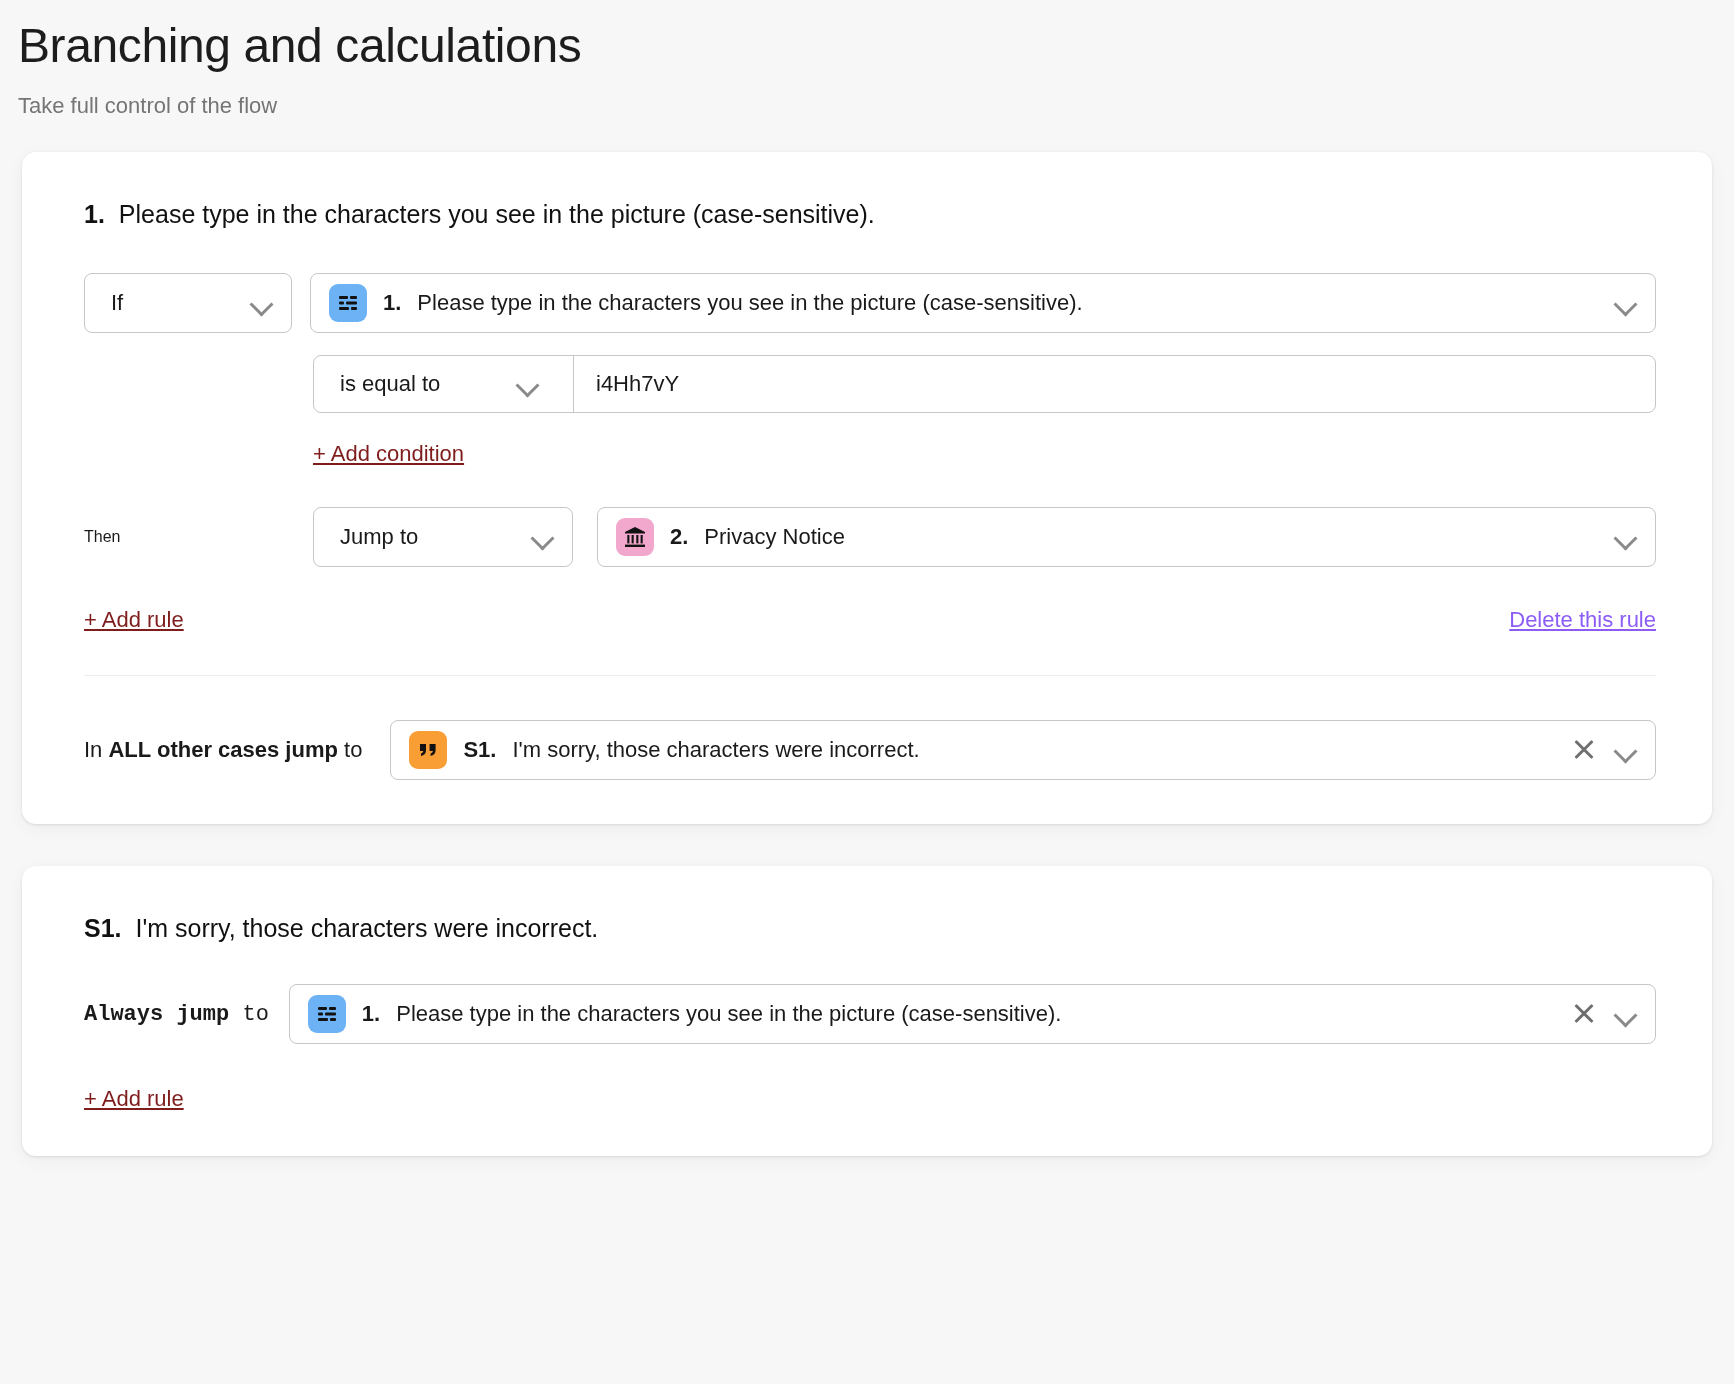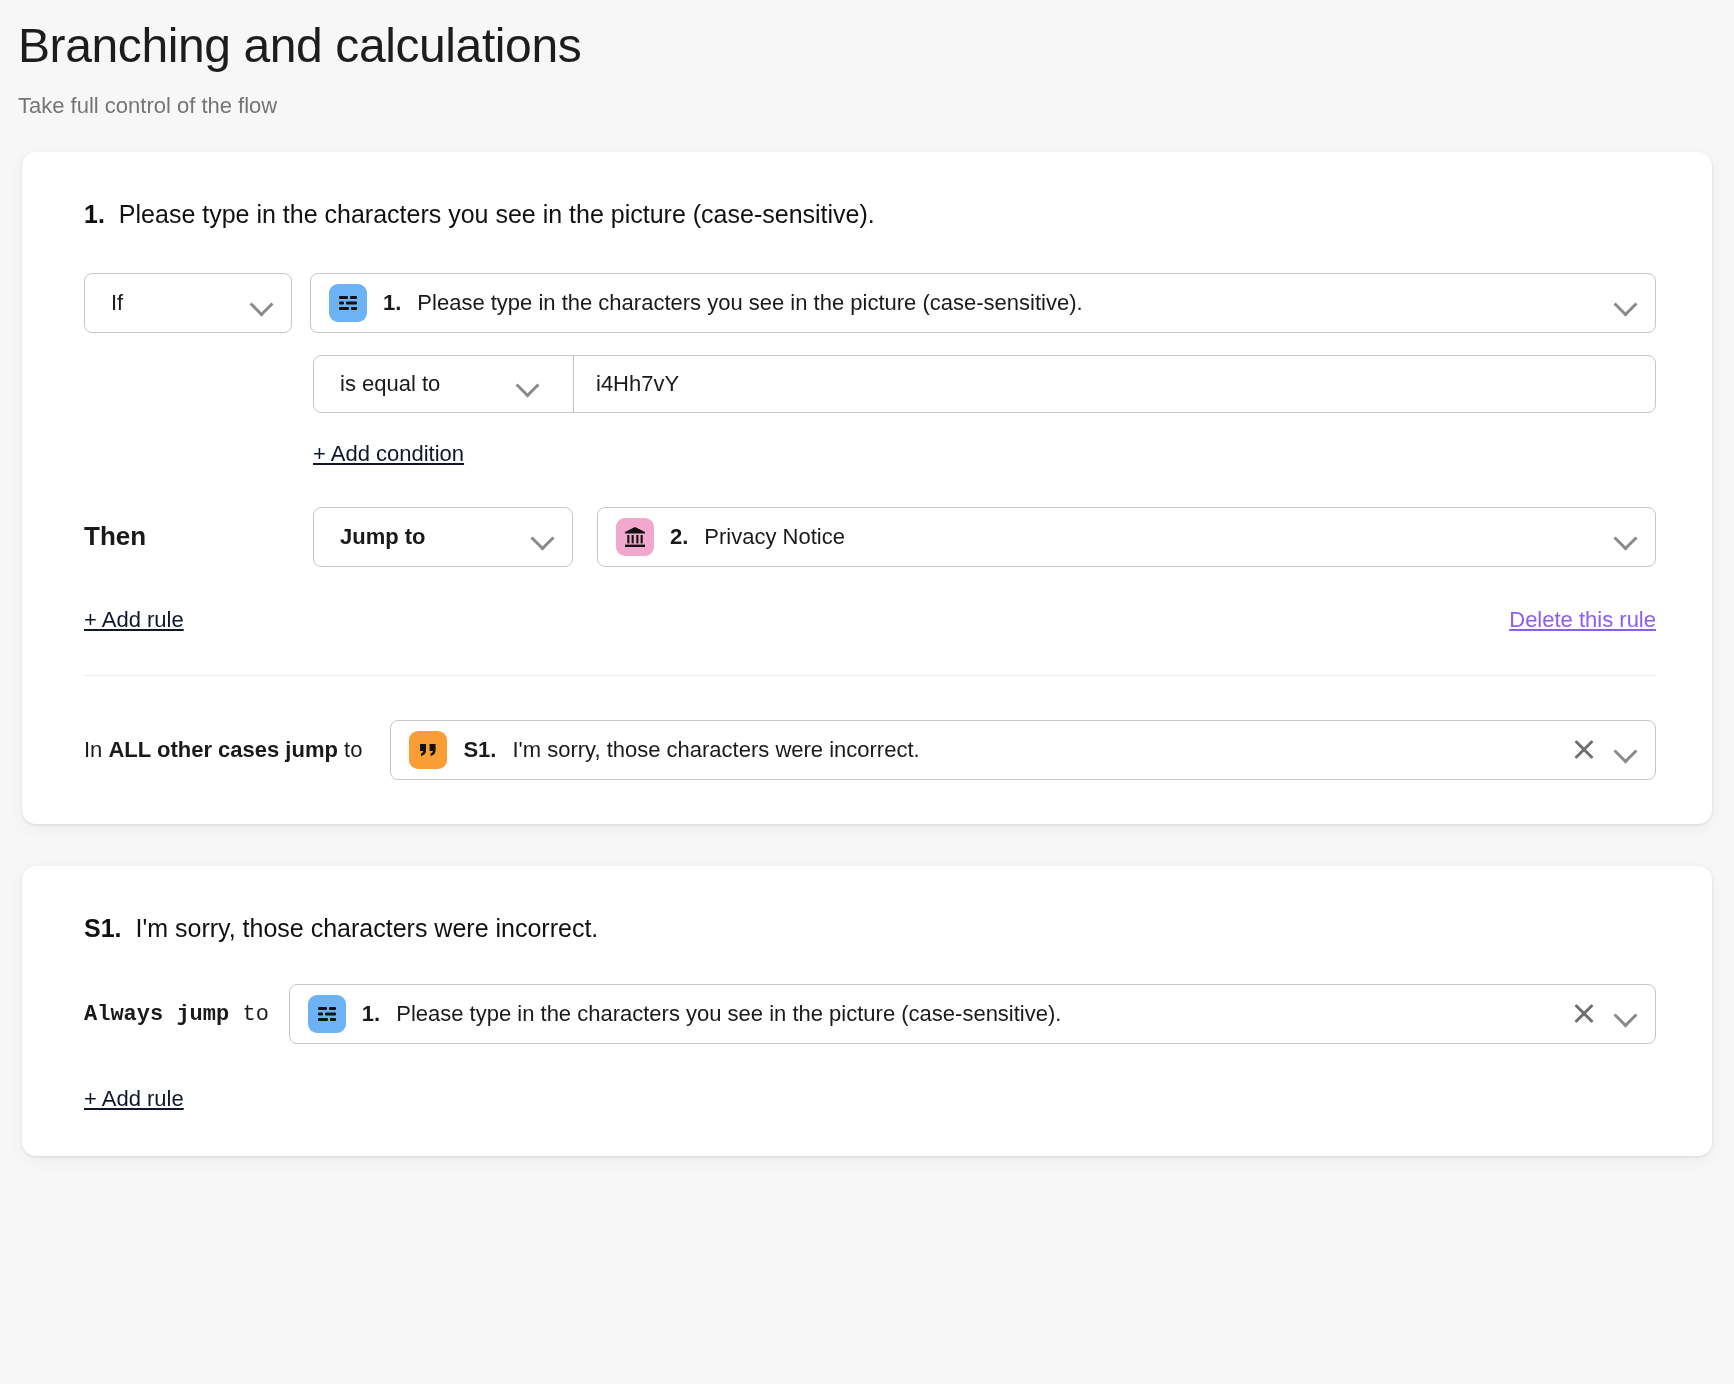--- a/index.html
+++ b/index.html
@@ -117,28 +117,28 @@
     font-size: 22px; flex: 0 0 260px;
   }
   .cond-val {
     flex: 1; display: flex; align-items: center;
     padding: 0 20px 0 22px; font-size: 22px; color: #1a1a1a;
     border: 0; outline: none; background: transparent;
     font-family: "Liberation Sans", sans-serif;
   }
 
   .link {
-    color: #0f172a; text-decoration: underline;
+    color: #7f1d1d; text-decoration: underline;
     font-size: 22px; cursor: pointer; display: inline-block;
   }
   .link.danger { color: #8b5cf6; }
   .row-addcond { margin-top: 28px; padding-left: 229px; }
   .row-then { margin-top: 40px; display: flex; align-items: center; }
-  .then-label { font-weight: bold; font-size: 26px; width: 229px; flex: 0 0 229px; }
-  .sel-action { width: 260px; flex: 0 0 260px; margin-right: 24px; font-weight: bold; }
+  .then-label { font-weight: normal; font-size: 16px; width: 229px; flex: 0 0 229px; }
+  .sel-action { width: 260px; flex: 0 0 260px; margin-right: 24px; }
   .row-links {
     margin-top: 40px; display: flex; align-items: center;
     justify-content: space-between;
   }
   .divider {
     height: 1px; background: #ececec; margin: 42px 0 0 0;
   }
   .row-fallback { margin-top: 44px; display: flex; align-items: center; }
   .fallback-label { font-size: 22px; margin-right: 28px; white-space: nowrap; }
   .fallback-label b { font-weight: bold; }

